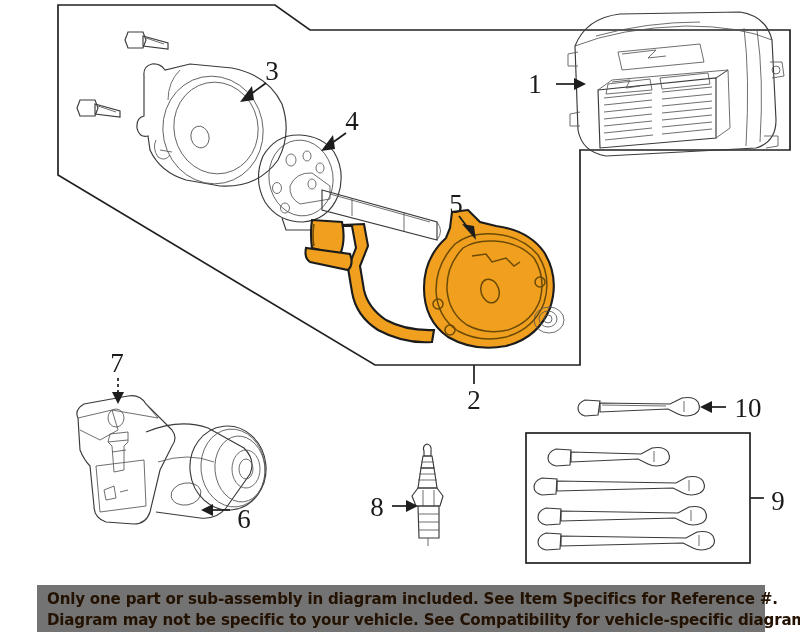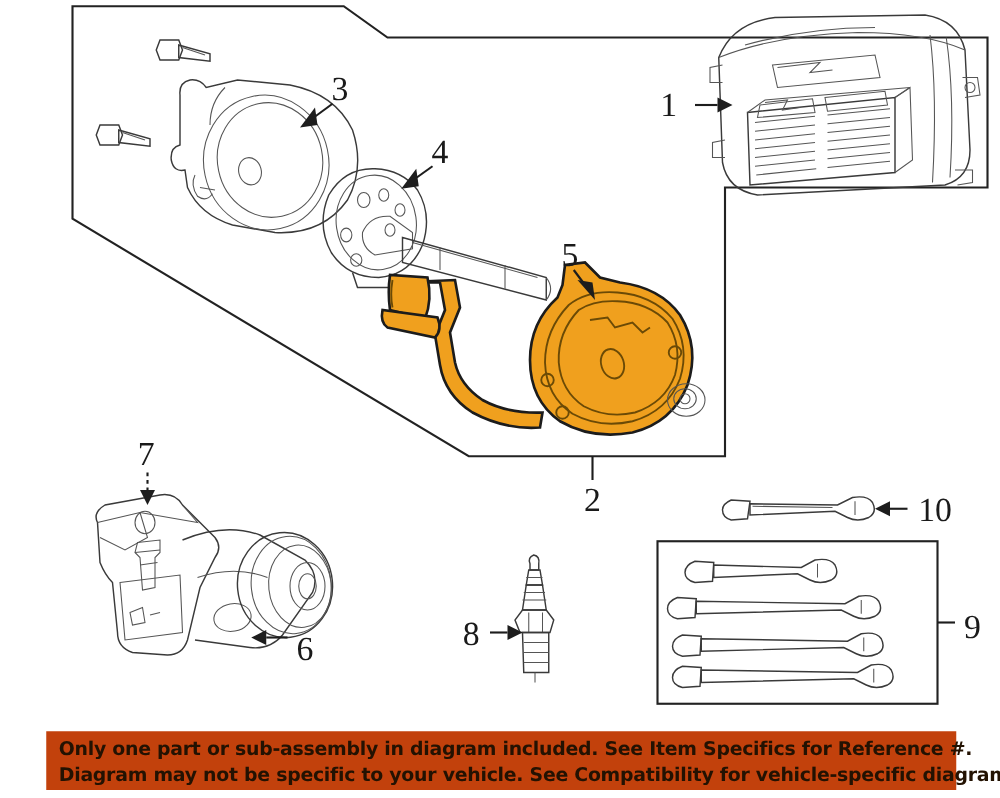--- a/index.html
+++ b/index.html
@@ -58,21 +58,21 @@
     fill: none;
     stroke: #6b4a06;
     stroke-width: 1.5;
   }
   #notice-banner {
     position: absolute;
     left: 37px;
     top: 585px;
     width: 728px;
     height: 47px;
-    background: #c2410c;
+    background: #737373;
     box-sizing: border-box;
     padding: 3px 8px 0 10px;
     display: flex;
     flex-direction: column;
     justify-content: center;
   }
   #notice-banner .bline {
     font-family: "DejaVu Sans", sans-serif;
     font-weight: bold;
     font-size: 15.1px;

